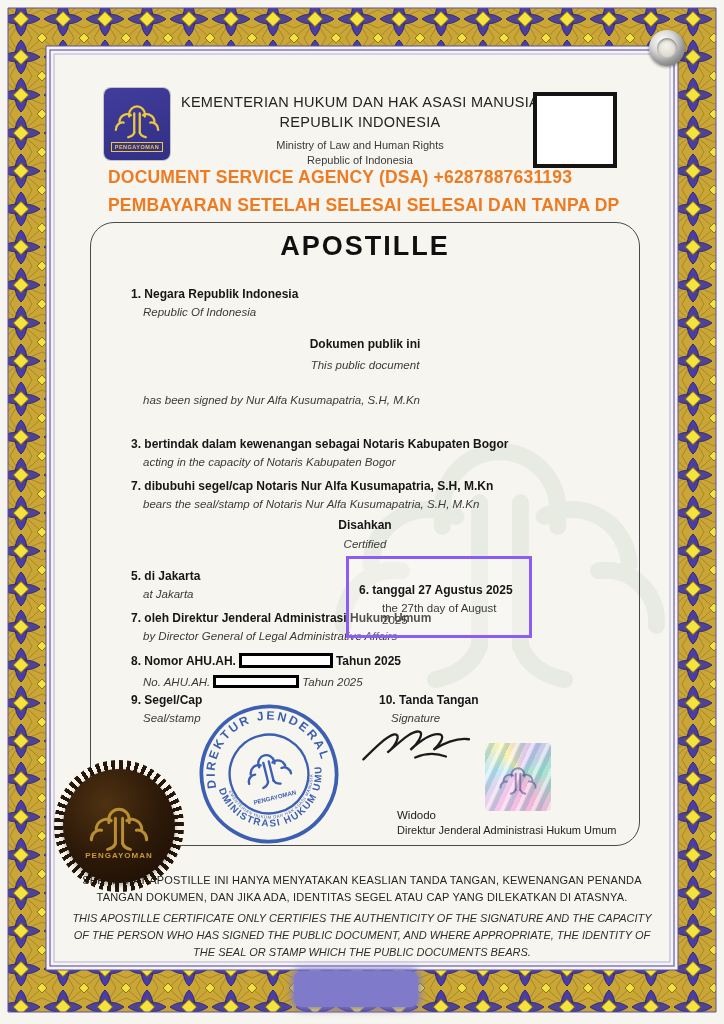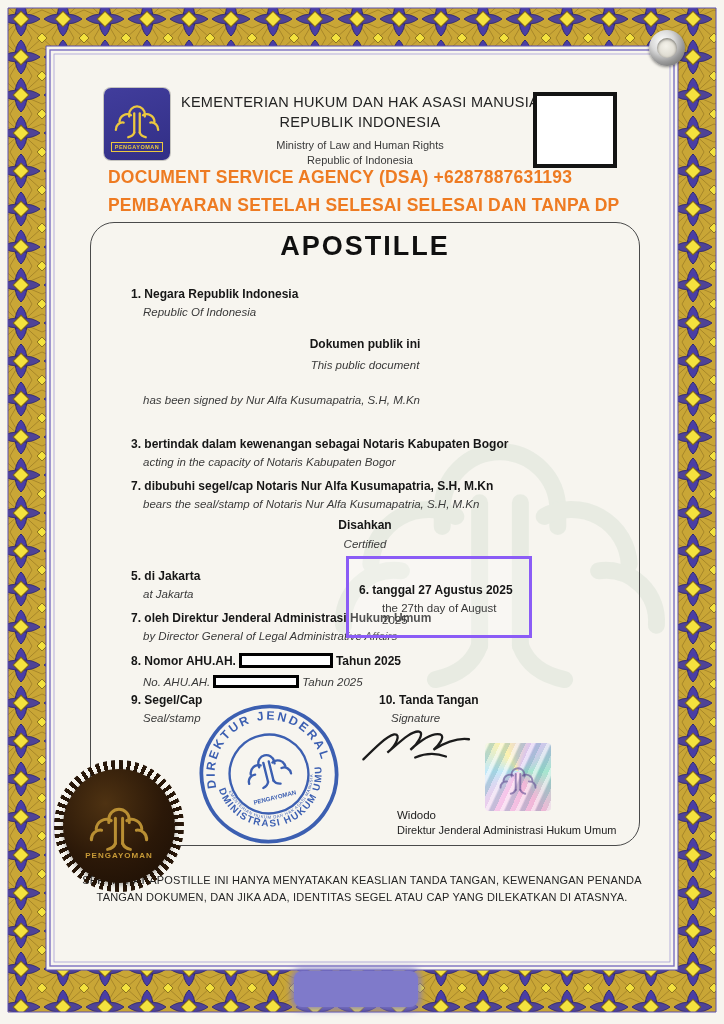--- a/index.html
+++ b/index.html
@@ -274,16 +274,17 @@
     <div class="seal-teeth"></div>
     <div class="seal-body">
       <svg viewBox="0 0 100 100">
           <use href="#emblem"></use>
         </svg>
       <div class="seal-label">PENGAYOMAN</div>
     </div>
   </div>
 
   <div class="footer-id">SERTIFIKAT APOSTILLE INI HANYA MENYATAKAN KEASLIAN TANDA TANGAN, KEWENANGAN PENANDA TANGAN DOKUMEN, DAN JIKA ADA, IDENTITAS SEGEL ATAU CAP YANG DILEKATKAN DI ATASNYA.</div>
+  <div class="footer-en">THIS APOSTILLE CERTIFICATE ONLY CERTIFIES THE AUTHENTICITY OF THE SIGNATURE AND THE CAPACITY OF THE PERSON WHO HAS SIGNED THE PUBLIC DOCUMENT, AND WHERE APPROPRIATE, THE IDENTITY OF THE SEAL OR STAMP WHICH THE PUBLIC DOCUMENTS BEARS.</div>
 
   <div class="bottom-redaction"></div>
 
 </div>
 
 </body></html>

